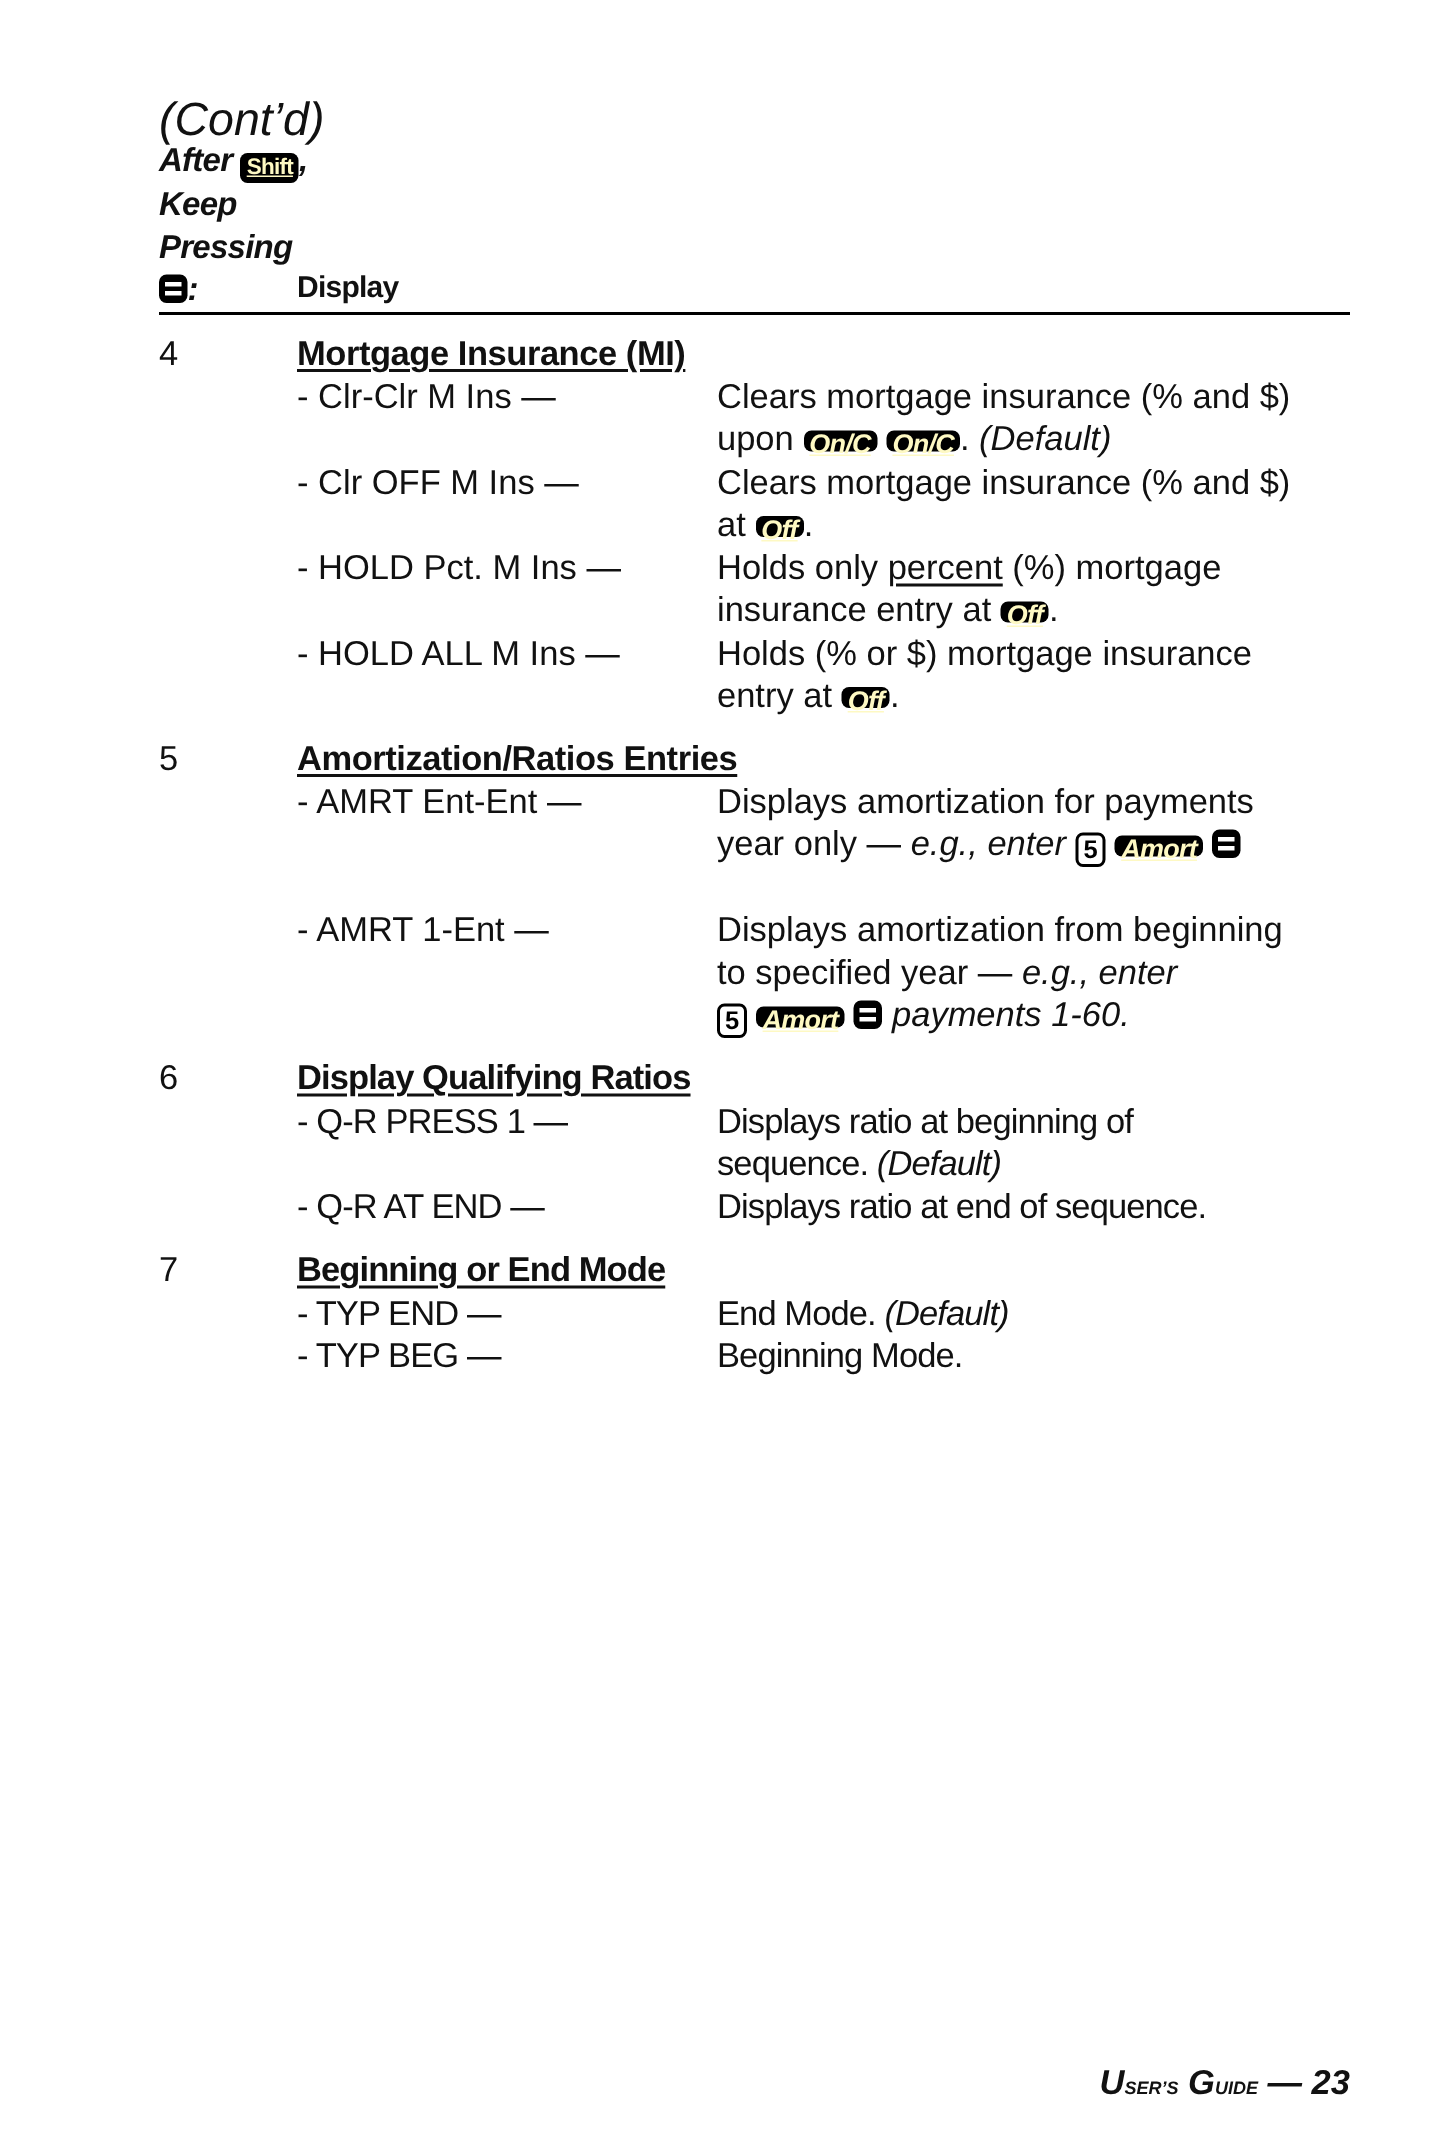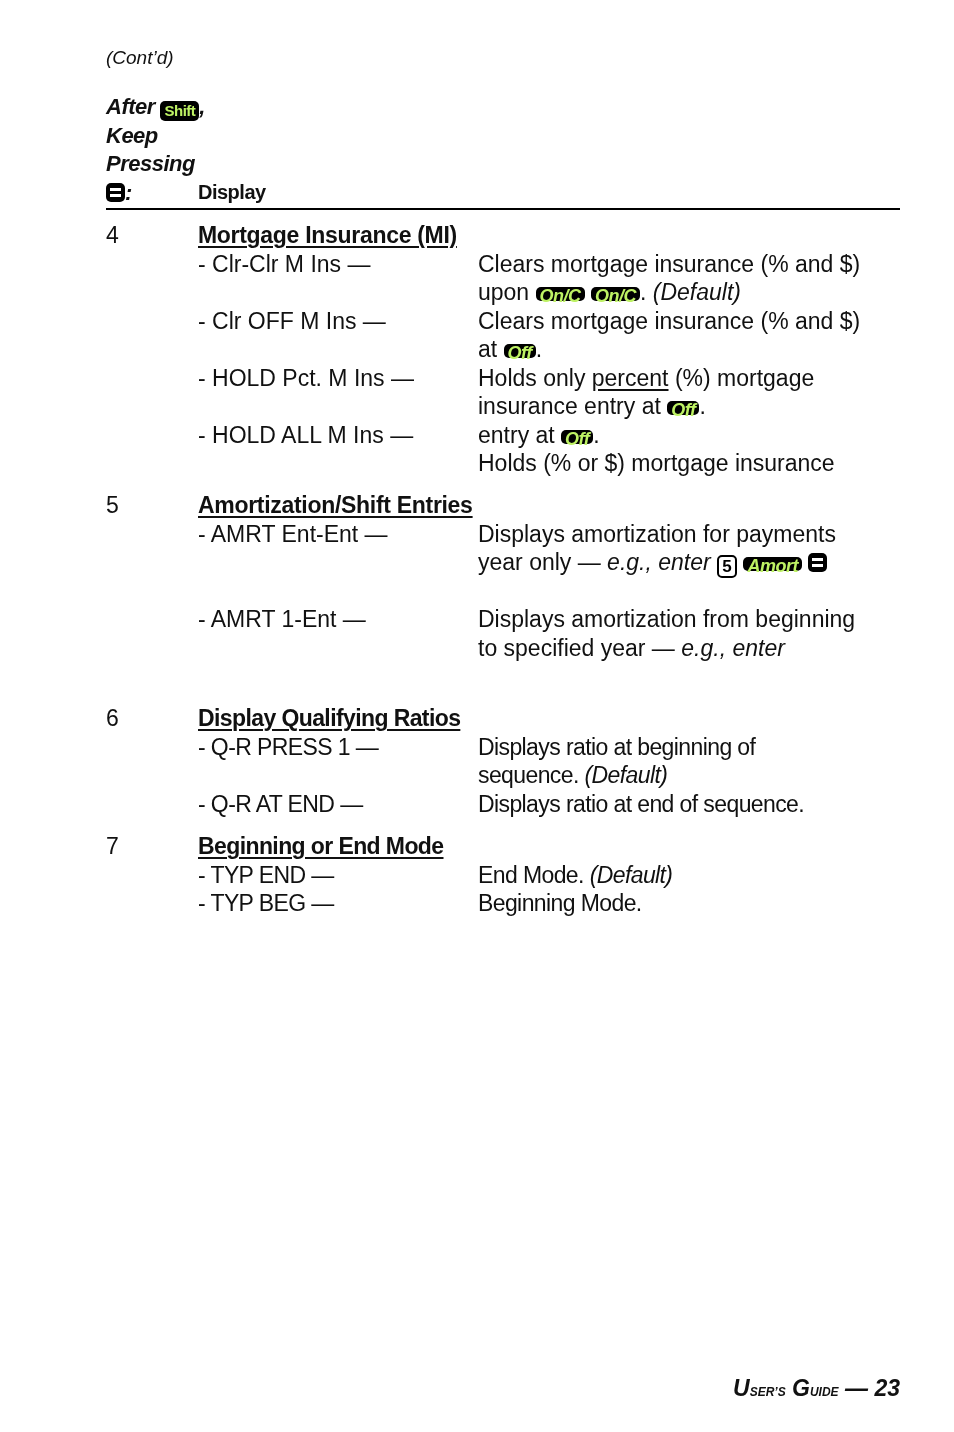--- a/index.html
+++ b/index.html
@@ -17,23 +17,23 @@
     }
     .page {
       position: absolute;
       left: 106px;
       top: 0;
       width: 794px;
       height: 1432px;
     }
     .contd {
       position: absolute;
-      top: 44px;
-      left: 0;
-      font-size: 19px;
+      top: 66px;
+      left: 0;
+      font-size: 31px;
       font-style: italic;
       line-height: 28px;
     }
     
     .header {
       position: absolute;
       top: 93px;
       left: 0;
       width: 794px;
       height: 115px;
@@ -67,28 +67,29 @@
       line-height: 28.5px;
       letter-spacing: -0.5px;
       white-space: nowrap;
     }
     .hcol3 .it { font-style: italic; }
 
     
     .key {
       display: inline-block;
       background: #000;
-      color: #bef264;
+      color: #fef9c3;
       border-radius: 5px;
       font-weight: bold;
       font-style: italic;
       vertical-align: -2px;
       text-align: center;
       font-family: "Liberation Sans", sans-serif;
       letter-spacing: -0.5px;
+      text-decoration: underline;
     }
     .key-word {
       font-size: 18px;
       line-height: 19px;
       height: 14px;
       padding: 0 4px;
     }
     .key-shift {
       font-style: normal;
       font-size: 15px;
@@ -264,32 +265,32 @@
         <span class="line">
           <span>insurance entry at</span>
           <span class="key key-word">Off</span><span>.</span>
         </span>
       </div>
     </div>
 
     <div class="row" style="top:199.5px;">
       <div class="opt">- HOLD ALL M Ins —</div>
       <div class="desc">
+        <span class="line">Holds (% or $) mortgage insurance</span>
         <span class="line">
           <span>entry at</span>
           <span class="key key-word">Off</span><span>.</span>
         </span>
-        <span class="line">Holds (% or $) mortgage insurance</span>
       </div>
     </div>
   </div>
 
   <div class="section" style="top:491px;">
     <div class="sec-num">5</div>
-    <div class="sec-title">Amortization/Shift Entries</div>
+    <div class="sec-title">Amortization/Ratios Entries</div>
 
     <div class="row" style="top:28.5px;">
       <div class="opt">- AMRT Ent-Ent —</div>
       <div class="desc">
         <span class="line">Displays amortization for payments</span>
         <span class="line">
           <span>year only —</span>
           <span class="it">e.g., enter</span>
           <span class="key-num">5</span>
           <span class="key key-word">Amort</span>
@@ -301,20 +302,28 @@
     </div>
 
     <div class="row" style="top:114px;">
       <div class="opt">- AMRT 1-Ent —</div>
       <div class="desc">
         <span class="line">Displays amortization from beginning</span>
         <span class="line">
           <span>to specified year —</span>
           <span class="it">e.g., enter</span>
         </span>
+        <span class="line">
+          <span class="key-num">5</span>
+          <span class="key key-word">Amort</span>
+          <span class="key key-sym">
+            <span class="bar" style="top:5px"></span><span class="bar" style="top:11px"></span>
+          </span>
+          <span class="it">payments 1-60.</span>
+        </span>
       </div>
     </div>
   </div>
 
   <div class="section s6" style="top:704px;">
     <div class="sec-num">6</div>
     <div class="sec-title">Display Qualifying Ratios</div>
 
     <div class="row" style="top:28.5px;">
       <div class="opt">- Q-R PRESS 1 —</div>

